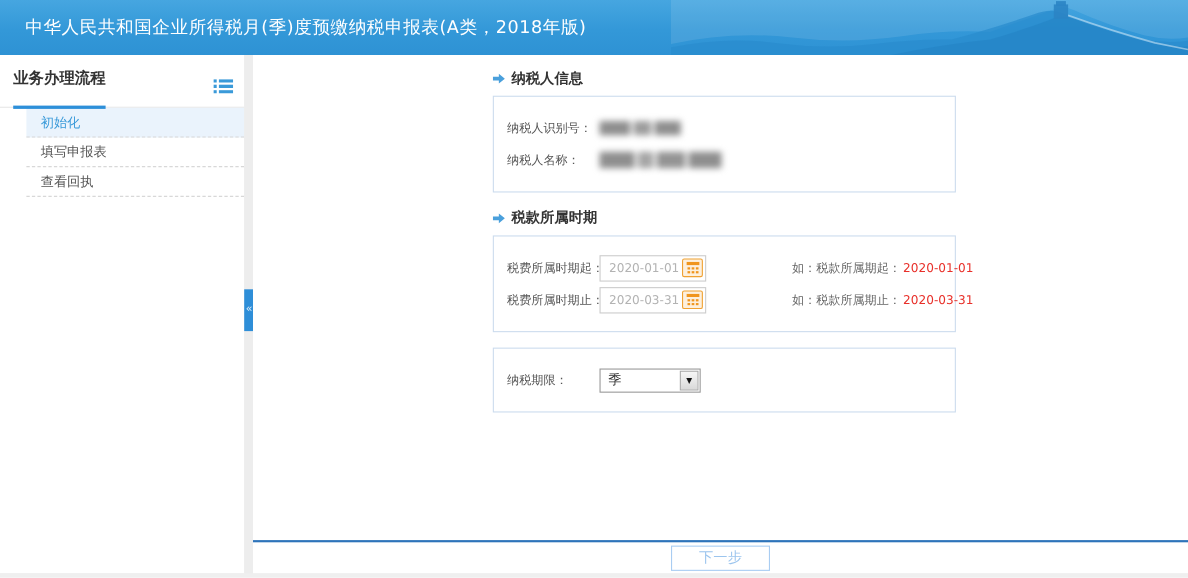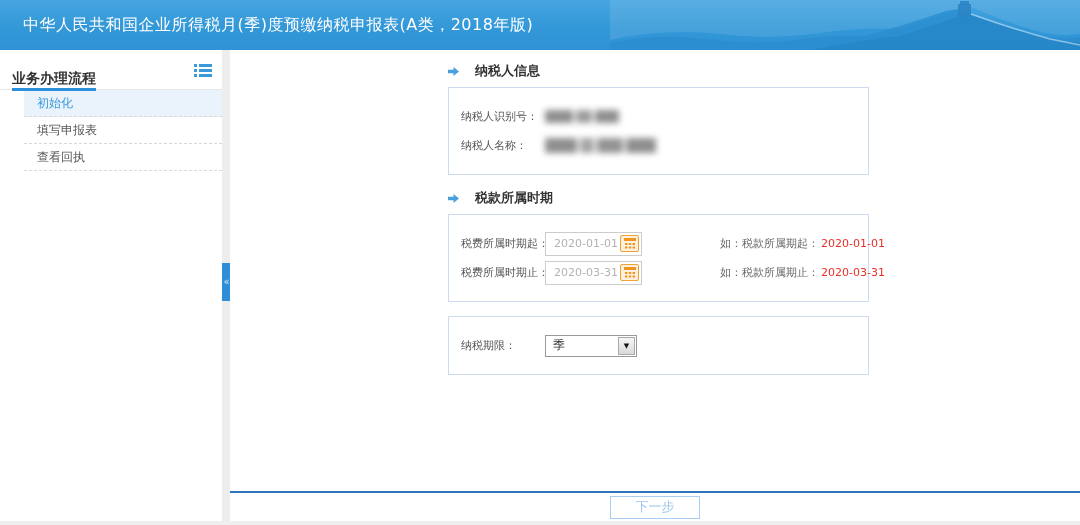--- a/index.html
+++ b/index.html
@@ -10,37 +10,37 @@
   .app-header { position:relative; height:50px; background:linear-gradient(180deg,#46a6e0 0%,#3398d8 55%,#2e92d4 100%); overflow:hidden; }
   .app-header h1 { position:relative; z-index:2; color:#ffffff; font-size:16px; font-weight:normal; line-height:50px; padding-left:23px; letter-spacing:0.5px; }
   .greatwall { position:absolute; right:0; top:0; z-index:1; }
 
   
   .content-row { display:flex; height:471px; }
 
   
   .sidebar { width:222px; background:#ffffff; }
   .sidebar-header { display:flex; justify-content:space-between; align-items:flex-end; padding:12px 10px 0 12px; border-bottom:1px solid #e7e7e7; }
-  .sidebar-title { display:inline-block; font-size:14px; font-weight:bold; color:#333; padding-bottom:0; border-bottom:3px solid #2d8fd9; margin-bottom:-2px; }
+  .sidebar-title { display:inline-block; font-size:14px; font-weight:bold; color:#333; padding-bottom:16px; border-bottom:3px solid #2d8fd9; margin-bottom:-2px; }
   .menu-icon { display:inline-block; padding-bottom:8px; cursor:pointer; }
   .sidebar-items { list-style:none;padding-left:24px; }
   .sidebar-item { height:27px; line-height:27px; padding-left:13px; font-size:12px; color:#555; border-bottom:1px dashed #d8d8d8; cursor:pointer; }
   .sidebar-item.active { background:#eaf3fc; color:#3a9ad9; }
 
   
   .gap-col { width:8px; background:#ededed; position:relative; }
   .collapse-handle { position:absolute; top:213px; left:0; width:9px; height:38px; background:#2e8ed8; display:flex; align-items:center; justify-content:center; cursor:pointer; }
   .collapse-handle span { color:#d6eaf8; font-size:10px; line-height:1; }
 
   
   .main-panel { flex:1; background:#ffffff; position:relative; }
   .form-col { position:absolute; left:218px; top:12px; width:421px; }
 
   .section { margin-bottom:14px; }
-  .section-header { display:flex; align-items:center; gap:16px; margin-bottom:7px; }
+  .section-header { display:flex; align-items:center; gap:6px; margin-bottom:7px; }
   .section-title { font-size:13px; font-weight:bold; color:#333; }
   .arrow-icon { display:inline-flex; }
 
   .section-box { border:1px solid #ccdcee; padding:14px 12px; background:#fff; }
   .field-row { display:flex; align-items:center; height:29px; }
   .field-label { width:84px; flex-shrink:0; font-size:11px; color:#555; white-space:nowrap; }
 
   
   .redacted { display:inline-flex; gap:3px; filter:blur(3px); align-items:center; }
   .redacted i { display:inline-block; background:#8e8e8e; height:13px; border-radius:1px; }

